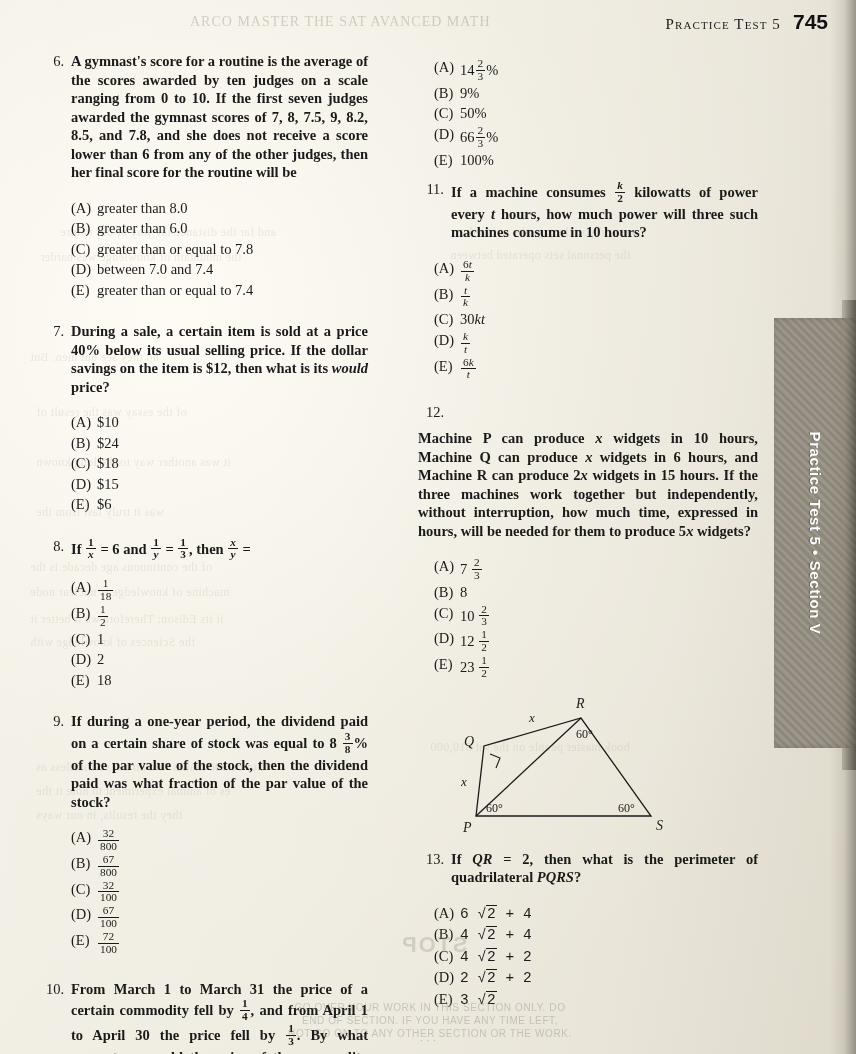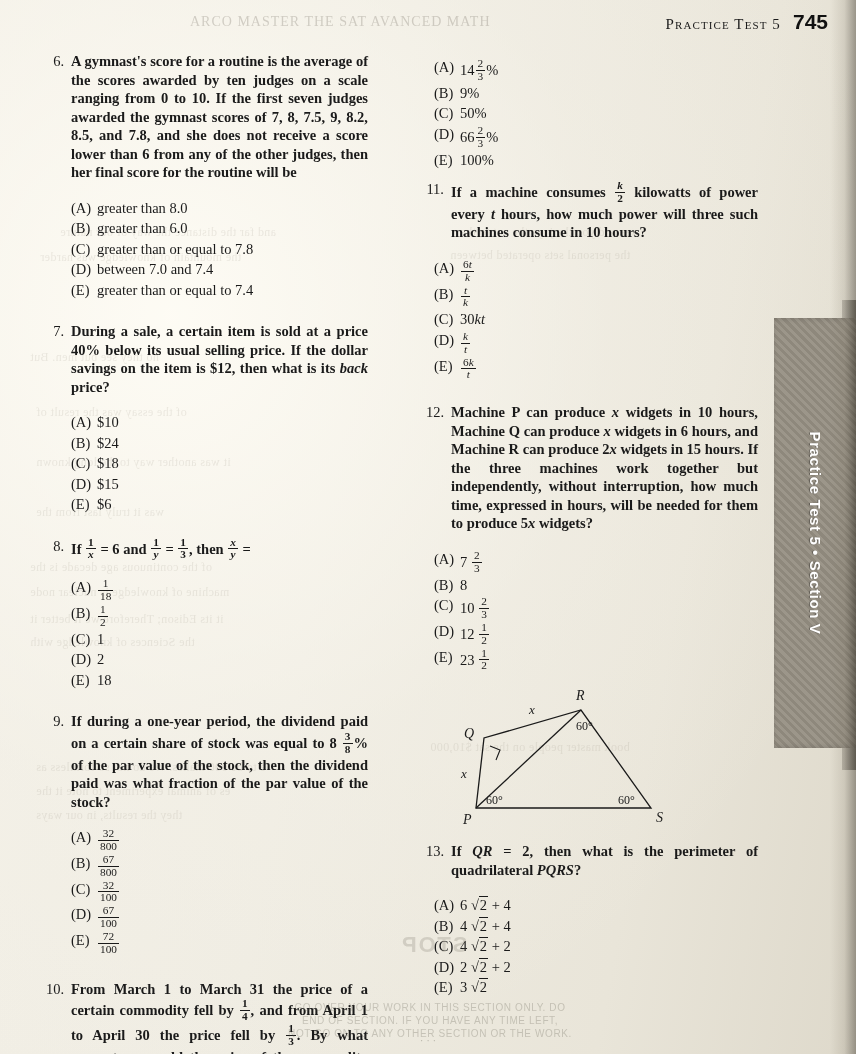--- a/index.html
+++ b/index.html
@@ -122,21 +122,21 @@
     display: inline-block;
     vertical-align: -0.42em;
     text-align: center;
     font-size: 0.78em;
     line-height: 1.05;
     margin: 0 1px;
   }
   .frac .num { display: block; padding: 0 2px; }
   .frac .den { display: block; padding: 0 2px; border-top: 1px solid #1a1a1a; }
   .mixed { white-space: nowrap; }
-  .rad { white-space: nowrap; }
+  .rad { white-space: nowrap; font-family: Liberation Mono, monospace; }
   .rad .vinc { border-top: 1px solid #1a1a1a; padding: 0 1px 0 1px; }
   em.it { font-style: italic; }
 
   
   .figure {
     position: relative;
     width: 300px;
     height: 160px;
     margin: 6px 0 4px 18px;
   }
@@ -271,21 +271,21 @@
           <span class="ctext">between 7.0 and 7.4</span>
         </div>
       <div class="choice">
           <span class="clabel">(E)</span>
           <span class="ctext">greater than or equal to 7.4</span>
         </div>
     </div>
 
     <div class="question" style="margin-top:22px;">
       <div class="qnum">7.</div>
-      <div class="qbody">During a sale, a certain item is sold at a price 40% below its usual selling price. If the dollar savings on the item is $12, then what is its <em class="it">back</em> price?</div>
+      <div class="qbody">During a sale, a certain item is sold at a price 40% below its usual selling price. If the dollar savings on the item is $12, then what is its <em class="it">would</em> price?</div>
     </div>
     <div class="choices">
       <div class="choice">
           <span class="clabel">(A)</span>
           <span class="ctext">$10</span>
         </div>
       <div class="choice">
           <span class="clabel">(B)</span>
           <span class="ctext">$24</span>
         </div>
@@ -409,21 +409,21 @@
       <div class="choice">
           <span class="clabel">(D)</span>
           <span class="ctext"><span class="frac"><span class="num"><em class="it">k</em></span><span class="den"><em class="it">t</em></span></span></span>
         </div>
       <div class="choice">
           <span class="clabel">(E)</span>
           <span class="ctext"><span class="frac"><span class="num">6<em class="it">k</em></span><span class="den"><em class="it">t</em></span></span></span>
         </div>
     </div>
 
-    <div class="question" style="margin-top:22px;">
+    <div class="question" style="margin-top:22px;flex-direction:column;">
       <div class="qnum">12.</div>
       <div class="qbody">Machine P can produce <em class="it">x</em> widgets in 10 hours, Machine Q can produce <em class="it">x</em> widgets in 6 hours, and Machine R can produce 2<em class="it">x</em> widgets in 15 hours. If the three machines work together but independently, without interruption, how much time, expressed in hours, will be needed for them to produce 5<em class="it">x</em> widgets?</div>
     </div>
     <div class="choices" style="margin-left:16px;">
       <div class="choice">
           <span class="clabel">(A)</span>
           <span class="ctext"><span class="mixed">7 <span class="frac"><span class="num">2</span><span class="den">3</span></span></span></span>
         </div>
       <div class="choice">
           <span class="clabel">(B)</span>

